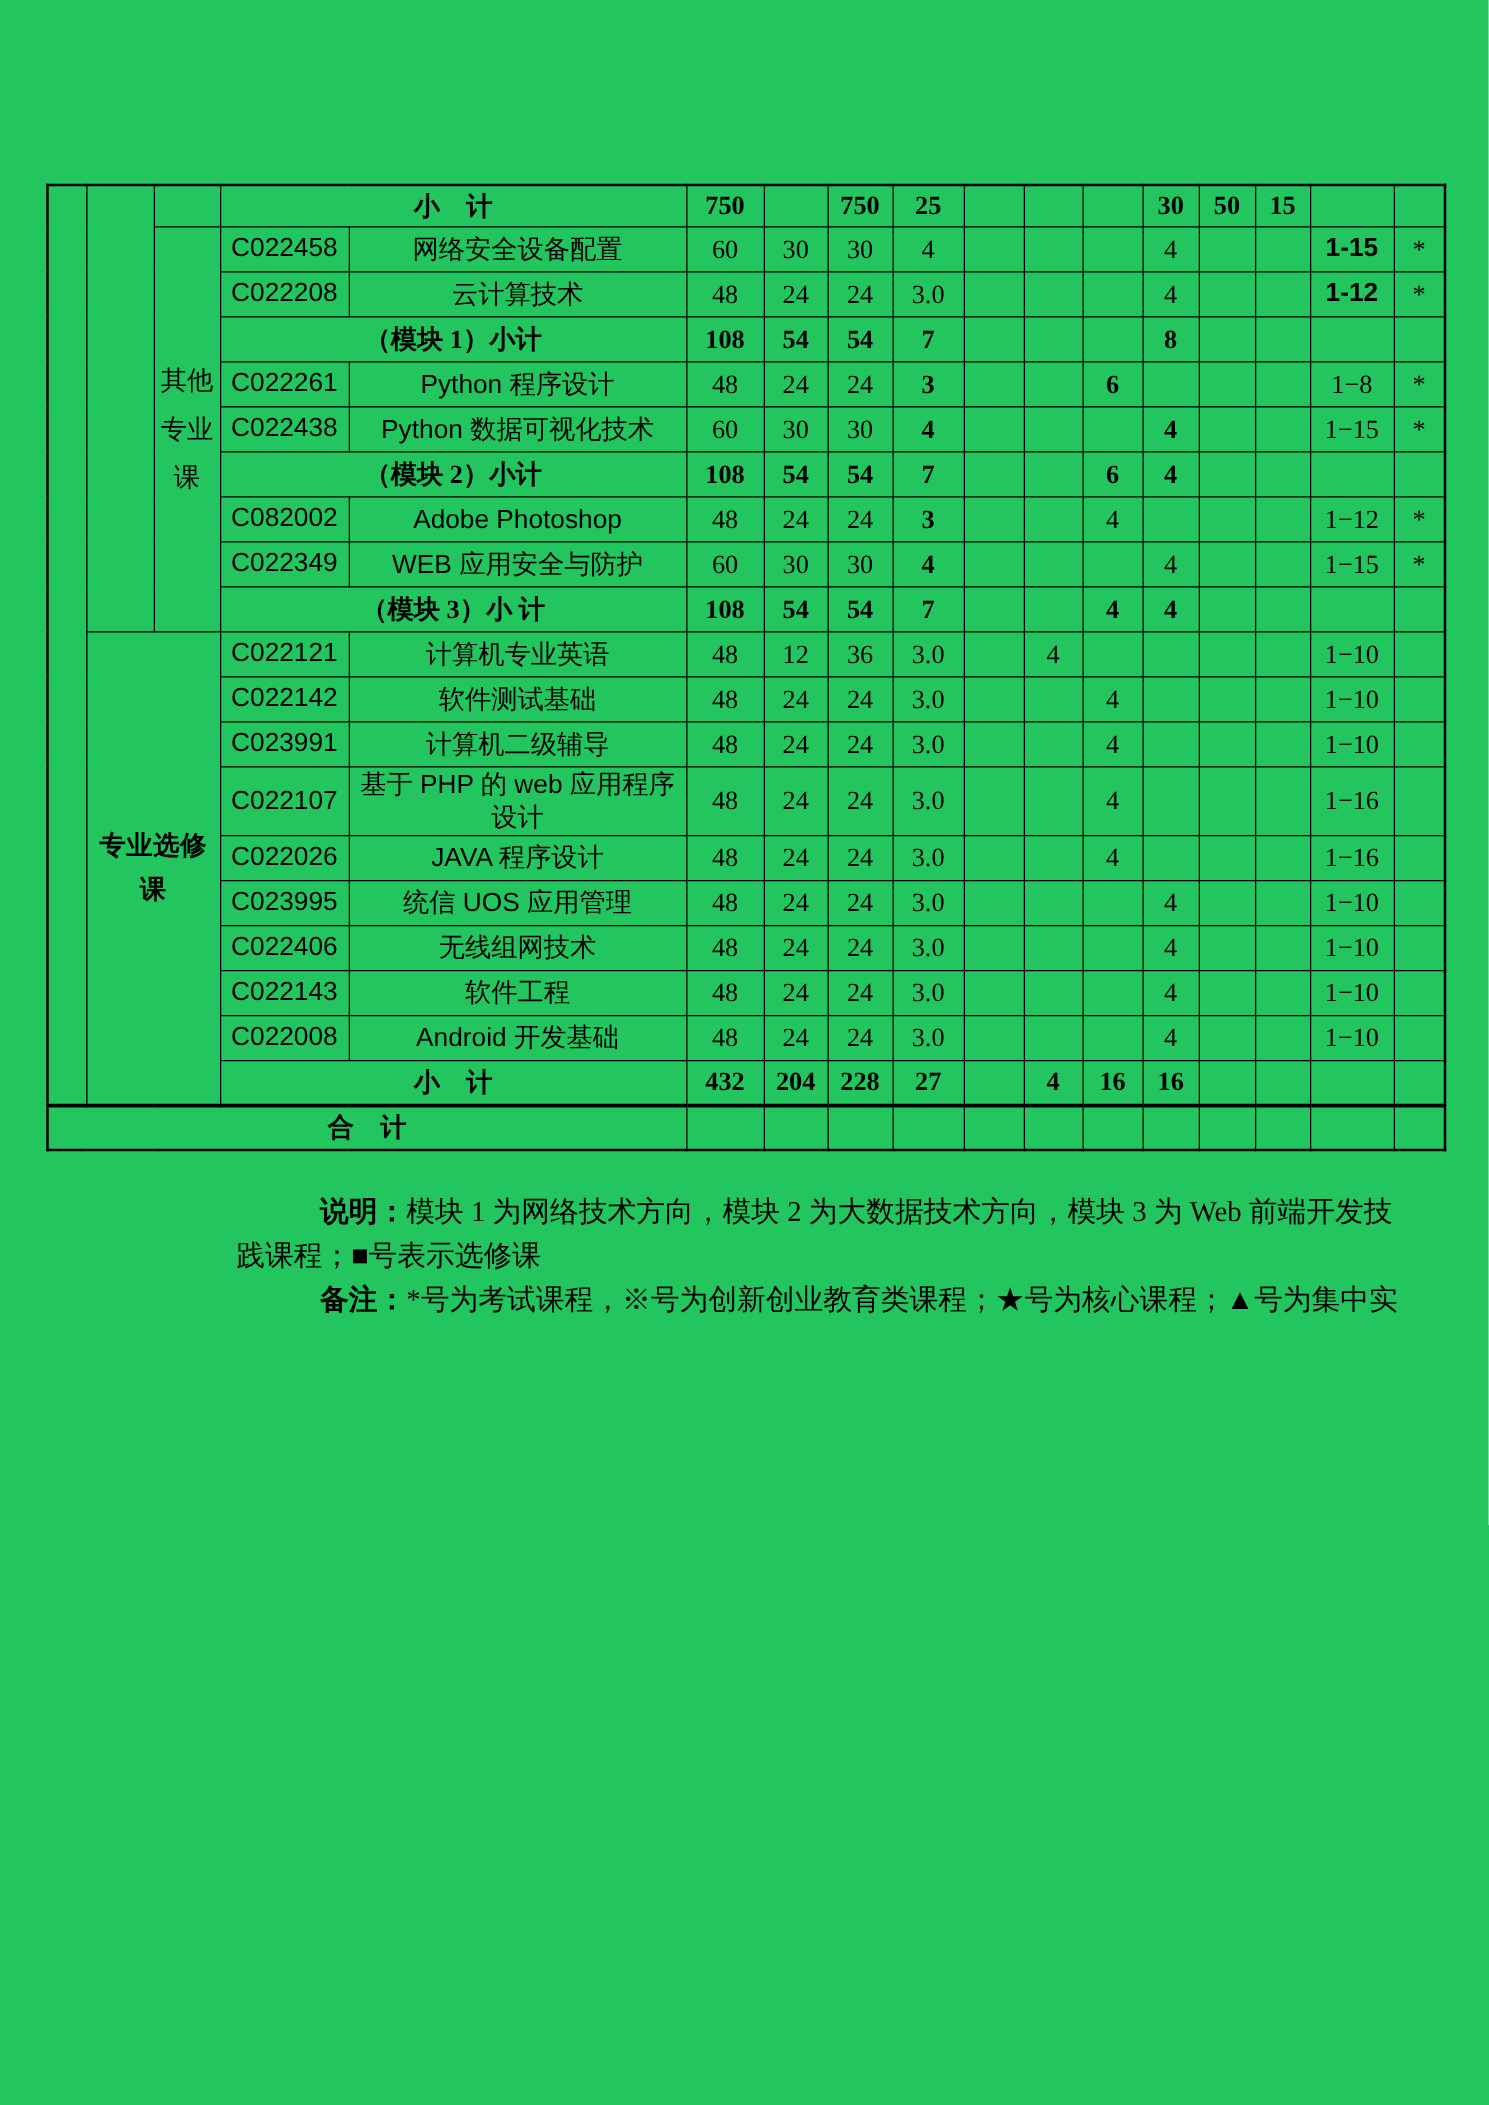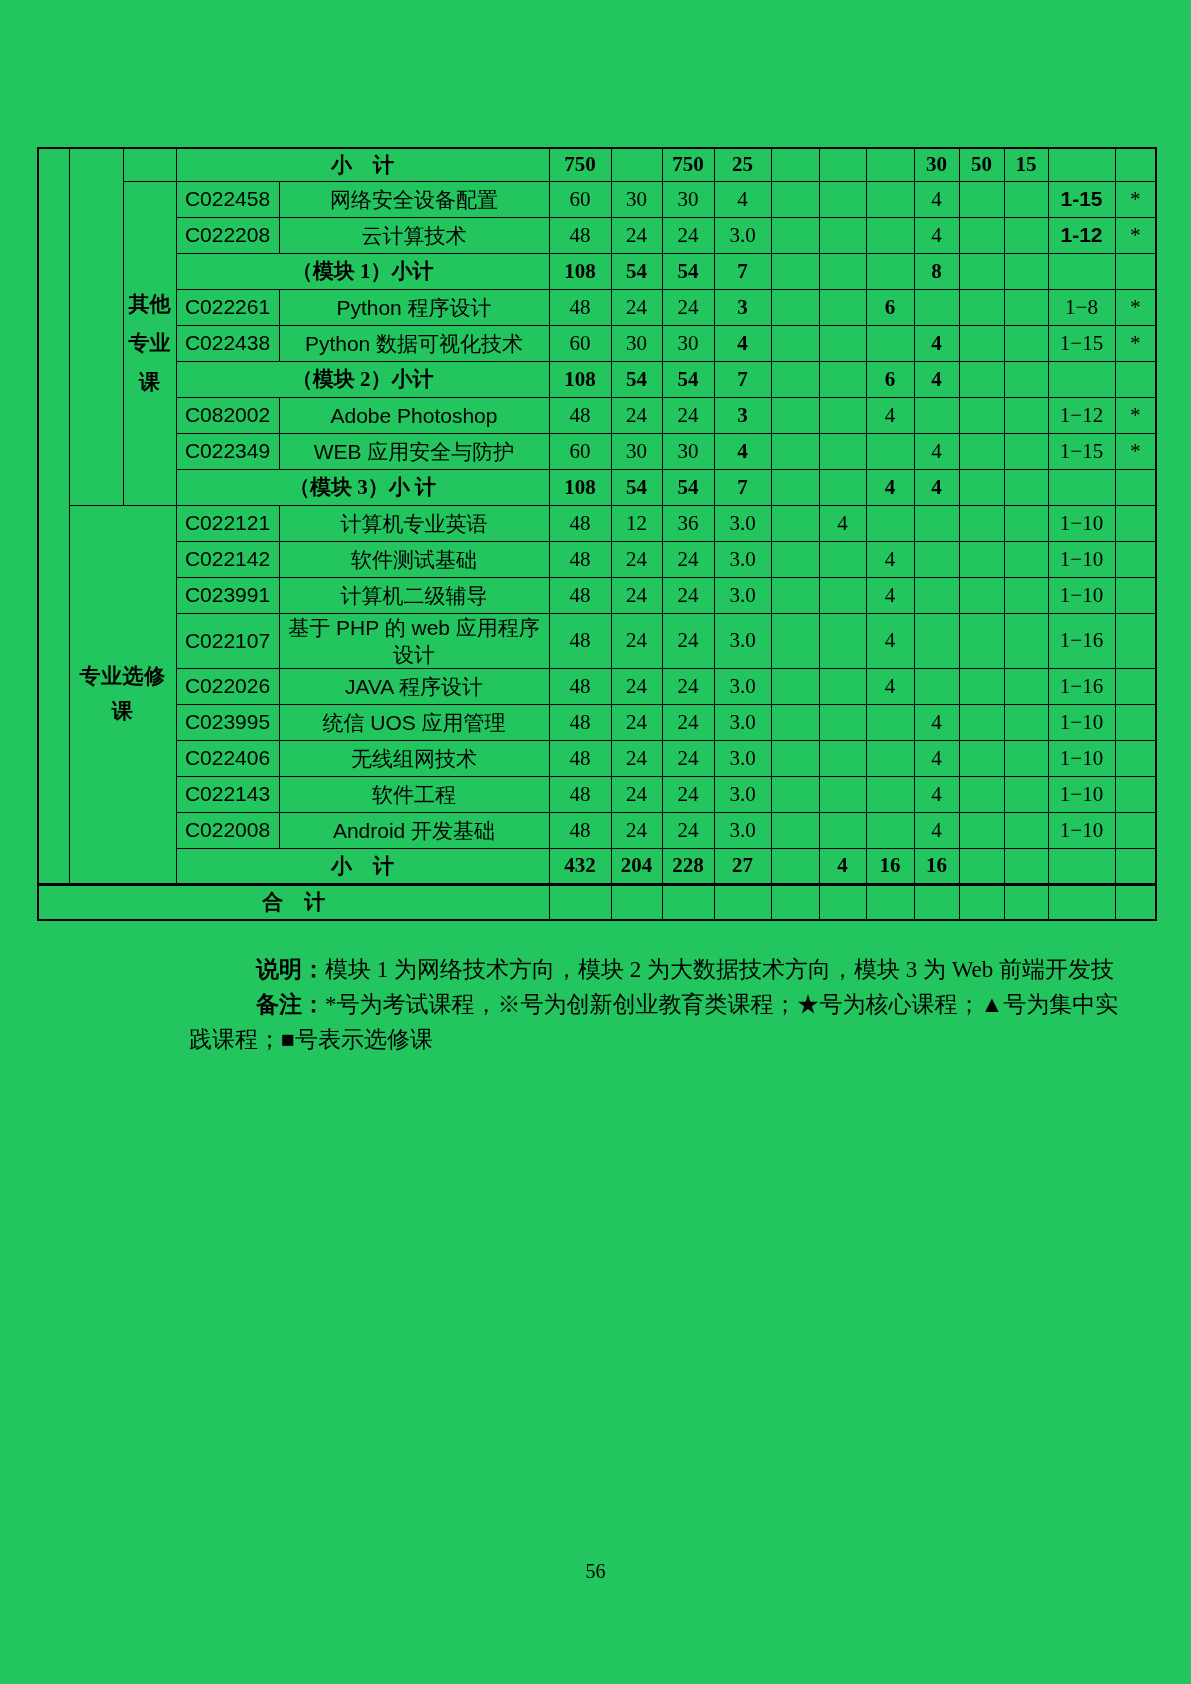--- a/index.html
+++ b/index.html
@@ -14,21 +14,21 @@
     border:1px solid #000;text-align:center;vertical-align:middle;
     font-size:21px;padding:0 2px;overflow:hidden;
   }
   tbody tr{height:36px;}
   tbody tr:first-child{height:33px;}
 
   td.code{font-family:Liberation Sans, sans-serif;font-size:20px;}
   td.name{font-family:Liberation Sans, sans-serif;text-align:left;
           padding:2px 4px 2px 7px;font-size:21px;line-height:27px;}
   td.lbl{font-weight:bold;font-size:22px;}
-  td.vlabel{font-weight:bold;font-size:23px;line-height:39px;padding:0 13px;
+  td.vlabel{font-weight:normal;font-size:23px;line-height:39px;padding:0 13px;
             word-break:break-all;letter-spacing:0;}
   td.elabel{font-weight:bold;font-size:22px;text-align:left;padding:0 7px;
             line-height:35px;letter-spacing:.5px;word-break:break-all;}
   td.b{font-weight:bold;}
   td.week{font-size:20px;margin-left:40px;}
   td.week-sans{font-family:"Liberation Sans",sans-serif;font-weight:bold;font-size:19px;}
   td.star{font-size:24px;}
   td.star-top{vertical-align:top;line-height:15px;padding-top:2px;}
   tr.r-grand td{border-top:3px solid #000;}
 
@@ -400,19 +400,18 @@
           <td class="num"></td>
           <td class="num"></td>
           <td class="num week"></td>
           <td class="num star"></td>
         </tr>
       </tbody>
   </table>
 
   <div class="notes">
     <div class="note-line indent"><span class="note-label">说明：</span><span>模块 1 为网络技术方向，模块 2 为大数据技术方向，模块 3 为 Web 前端开发技</span></div>
+    <div class="note-line"><span>践课程；■号表示选修课</span></div>
     <div class="note-line indent"><span class="note-label">备注：</span><span>*号为考试课程，※号为创新创业教育类课程；★号为核心课程；▲号为集中实</span></div>
-    <div class="note-line"><span>践课程；■号表示选修课</span></div>
   </div>
 
-  <div class="pageno">56</div>
 
 </div>
 
 </body></html>

